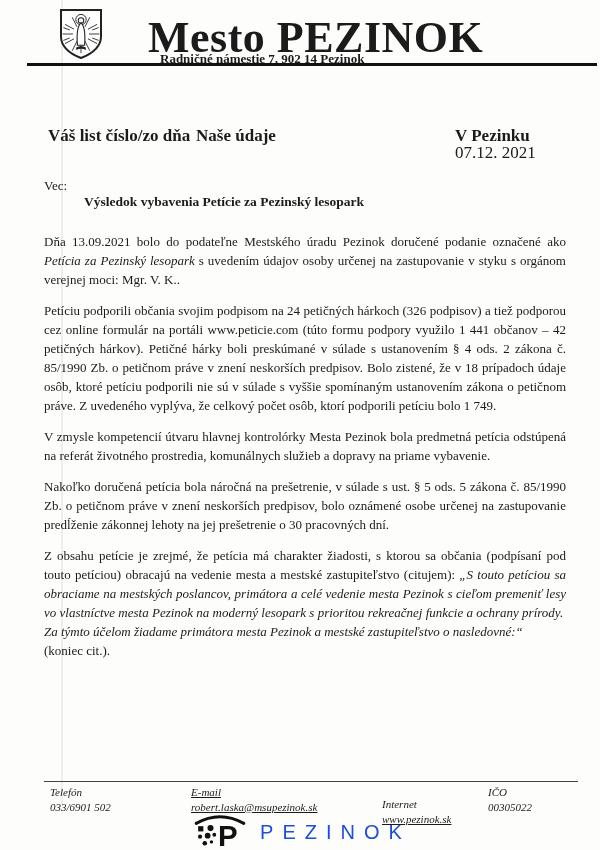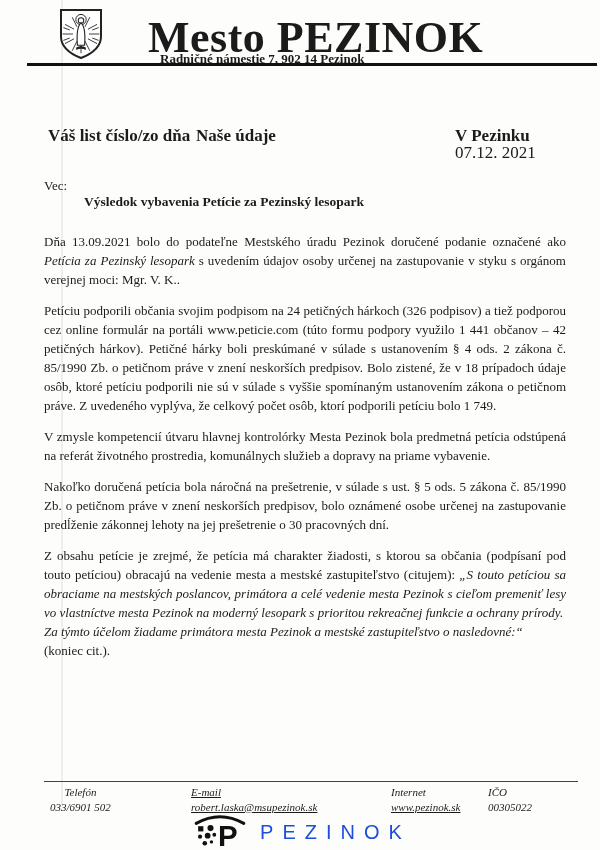--- a/index.html
+++ b/index.html
@@ -32,21 +32,21 @@
   .subject-title { position:absolute; left:44px; top:194px; font-size:13.5px; font-weight:bold;margin-left:40px; }
 
   
   .body-text { position:absolute; left:44px; top:224px; width:522px; }
   .body-text p { margin:8px 0 12px 0; font-size:13px; line-height:19px; text-align:justify; }
   .it { font-style:italic; }
 
   
   .footer-rule { position:absolute; left:44px; right:22px; top:781px; height:1px; background:#444; }
   .f-col { position:absolute; top:785px; font-style:italic; font-size:11px; line-height:15px; }
-  .f-1 { left:50px;text-align:center; } .f-2 { left:191px;text-decoration:underline; } .f-3 { left:391px; } .f-4 { left:488px; }
+  .f-1 { left:50px; } .f-2 { left:191px;text-decoration:underline; } .f-3 { left:382px;margin-top:12px; } .f-4 { left:488px; }
   .f-3 .val { text-decoration:underline; }
 
   .logo-row { position:absolute; top:811px; left:0; right:0;
     display:flex; justify-content:center; align-items:center; gap:9px; }
   .wordmark { font-family:"Liberation Sans", sans-serif; font-size:20px; font-weight:500;
     letter-spacing:9px; color:#1d4ed8; }
 </style>
 </head>
 <body>
 

